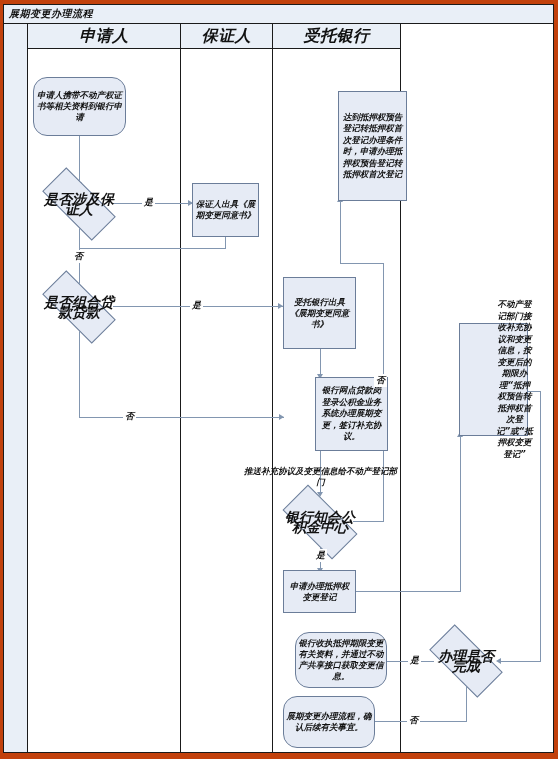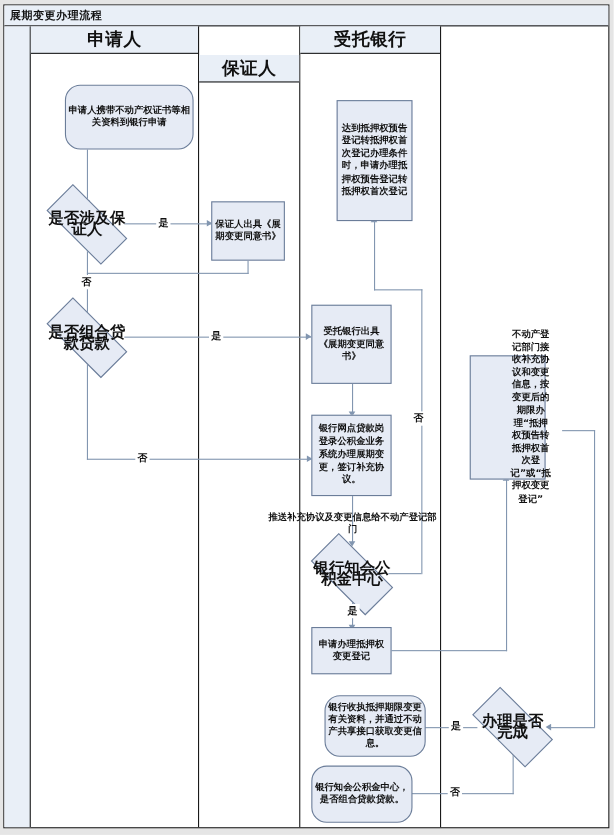--- a/index.html
+++ b/index.html
@@ -1,18 +1,18 @@
 <!DOCTYPE html>
 <html><head>
 <meta charset="utf-8">
 <style>
   html,body{margin:0;padding:0;background:#ffffff;}
   body{font-family:"DejaVu Sans","Liberation Sans",sans-serif;}
 
-  #page{position:relative;width:558px;height:759px;background:#e5e5e5;overflow:hidden;}
+  #page{position:relative;width:558px;height:759px;background:#c2410c;overflow:hidden;font-style:italic;}
 
   
   .frame{position:absolute;left:3px;top:4px;width:551px;height:749px;
          border:1px solid #1a1a1a;box-sizing:border-box;background:#fff;}
 
   
   .titlebar{position:absolute;left:4px;top:5px;width:549px;height:19px;
             background:#e9eff7;border-bottom:1px solid #1a1a1a;box-sizing:border-box;
             display:flex;align-items:center;}
   .titlebar .t{font-size:10px;font-weight:bold;color:#111;padding-left:5px;letter-spacing:.5px;}
@@ -27,21 +27,21 @@
   .lane0{position:absolute;left:4px;top:24px;width:24px;height:728px;background:#e9eff7;
          border-right:1px solid #1a1a1a;box-sizing:border-box;}
   .vdiv{position:absolute;top:24px;width:0;height:728px;border-left:1px solid #1a1a1a;}
 
   
   .node{position:absolute;box-sizing:border-box;background:#e6ebf5;
         border:1px solid #6b7d99;display:flex;align-items:center;justify-content:center;
         text-align:center;color:#111;font-weight:bold;font-size:8.5px;line-height:11px;
         padding:1px 2px;}
   .node.round{border-radius:14px;}
-  .node.tall{line-height:11.5px;}
+  .node.tall{line-height:11.5px;margin-left:32px;}
 
   .diamond{position:absolute;display:flex;align-items:center;justify-content:center;}
   .diamond .dshape{position:absolute;left:0;top:0;width:100%;height:100%;
         background:#e6ebf5;border:1px solid #6b7d99;box-sizing:border-box;
         transform:rotate(45deg);}
   .diamond .dtxt{position:relative;z-index:2;text-align:center;font-weight:bold;
         font-size:14px;line-height:10.5px;color:#111;width:120%;}
 
   
   .ln{position:absolute;background:#8296b0;}
@@ -68,21 +68,21 @@
   </div>
 
   <div class="lane0"></div>
   <div class="vdiv" style="left:180px;"></div>
   <div class="vdiv" style="left:272px;"></div>
   <div class="vdiv" style="left:400px;"></div>
 
   <div class="hdr" style="left:28px;width:152px;">
     <span>申请人</span>
     </div>
-  <div class="hdr" style="left:181px;width:91px;margin-top:26px;">
+  <div class="hdr" style="left:181px;width:91px;">
     <span>保证人</span>
     </div>
   <div class="hdr" style="left:273px;width:127px;">
     <span>受托银行</span>
     </div>
 
   <div class="ln lnv" style="left:79px;top:136px;height:48px;"></div>
   <div class="arw down" style="left:75.5px;top:182px;"></div>
 
   <div class="ln lnh" style="left:113px;top:203px;width:80px;"></div>
@@ -125,21 +125,21 @@
   <div class="ln lnh" style="left:500px;top:661px;width:41px;"></div>
   <div class="arw left" style="left:496px;top:657.5px;"></div>
 
   <div class="ln lnh" style="left:356px;top:661px;width:78px;"></div>
   <div class="arw left" style="left:352px;top:657.5px;"></div>
 
   <div class="ln lnv" style="left:466px;top:686px;height:36px;"></div>
   <div class="ln lnh" style="left:356px;top:721px;width:111px;"></div>
   <div class="arw left" style="left:352px;top:717.5px;"></div>
 
-  <div class="node round" style="left:33px;top:77px;width:117px;height:59px;margin-left:26px;">申请人携带不动产权证书等相关资料到银行申请</div>
+  <div class="node round" style="left:33px;top:77px;width:93px;height:59px;">申请人携带不动产权证书等相关资料到银行申请</div>
 
   <div class="diamond" style="left:44px;top:187px;width:70px;height:34px;">
     <div class="dshape"></div>
     <div class="dtxt">是否涉及保证人</div>
   </div>
 
   <div class="node" style="left:192px;top:183px;width:67px;height:54px;">保证人出具《展期变更同意书》</div>
 
   <div class="diamond" style="left:44px;top:290px;width:70px;height:34px;">
     <div class="dshape"></div>
@@ -161,21 +161,21 @@
 
   <div class="node tall" style="left:427px;top:323px;width:69px;height:113px;padding-left:44px;">不动产登记部门接收补充协议和变更信息，按变更后的期限办理“抵押权预告转抵押权首次登记”或“抵押权变更登记”</div>
 
   <div class="diamond" style="left:432px;top:643px;width:68px;height:36px;">
     <div class="dshape"></div>
     <div class="dtxt">办理是否完成</div>
   </div>
 
   <div class="node round" style="left:295px;top:632px;width:92px;height:56px;">银行收执抵押期限变更有关资料，并通过不动产共享接口获取变更信息。</div>
 
-  <div class="node round" style="left:283px;top:696px;width:92px;height:52px;">银行知会公积金中心，是否组合贷款贷款。</div>
+  <div class="node round" style="left:283px;top:696px;width:92px;height:52px;">展期变更办理流程，确认后续有关事宜。</div>
 
   <div class="elbl" style="left:142px;top:196px;">是</div>
   <div class="elbl" style="left:72px;top:250px;">否</div>
   <div class="elbl" style="left:190px;top:299px;">是</div>
   <div class="elbl" style="left:123px;top:410px;">否</div>
   <div class="elbl" style="left:314px;top:549px;">是</div>
   <div class="elbl" style="left:374px;top:374px;">否</div>
   <div class="elbl" style="left:408px;top:654px;">是</div>
   <div class="elbl" style="left:407px;top:714px;">否</div>
 

